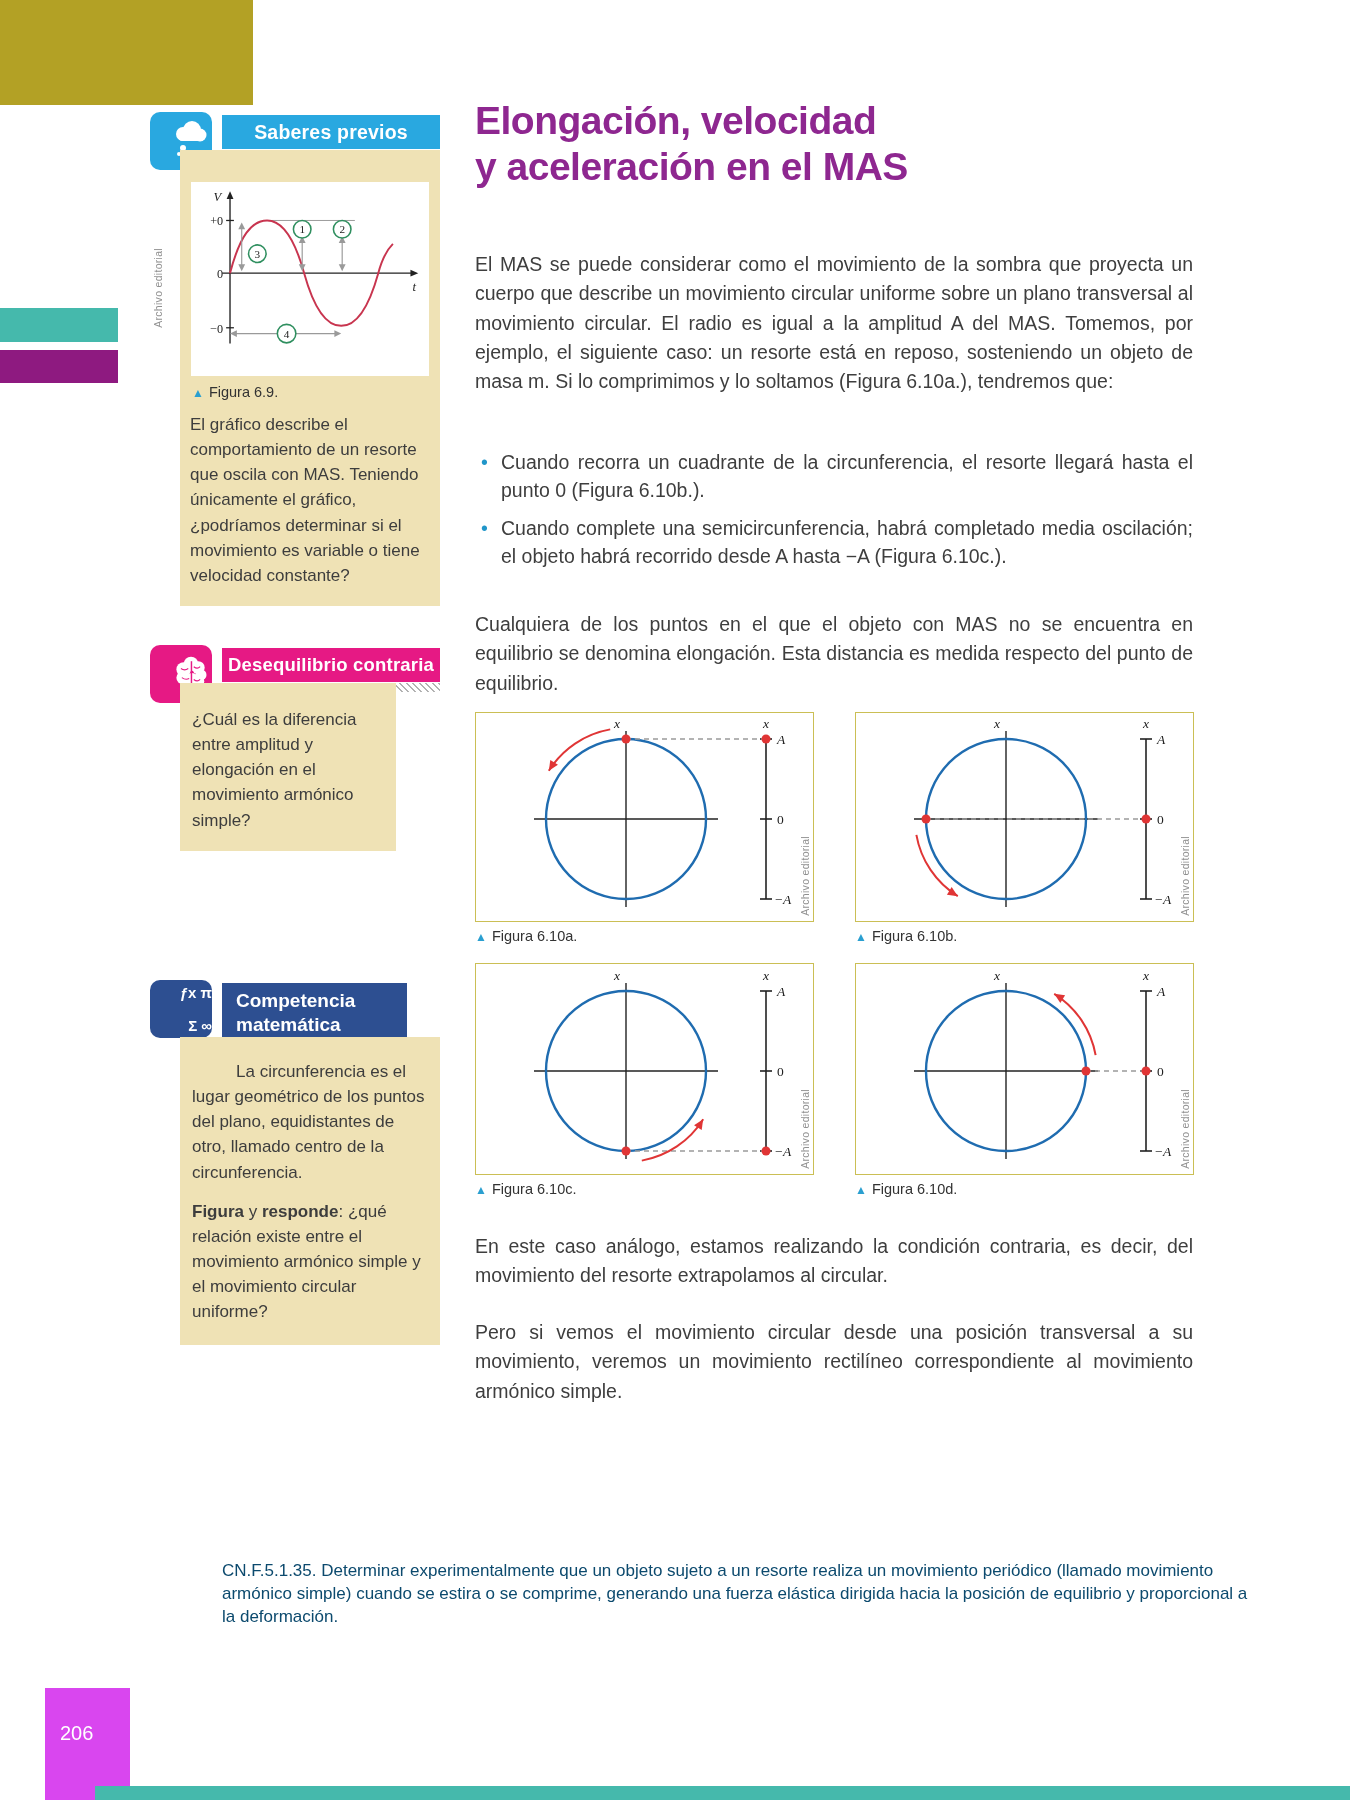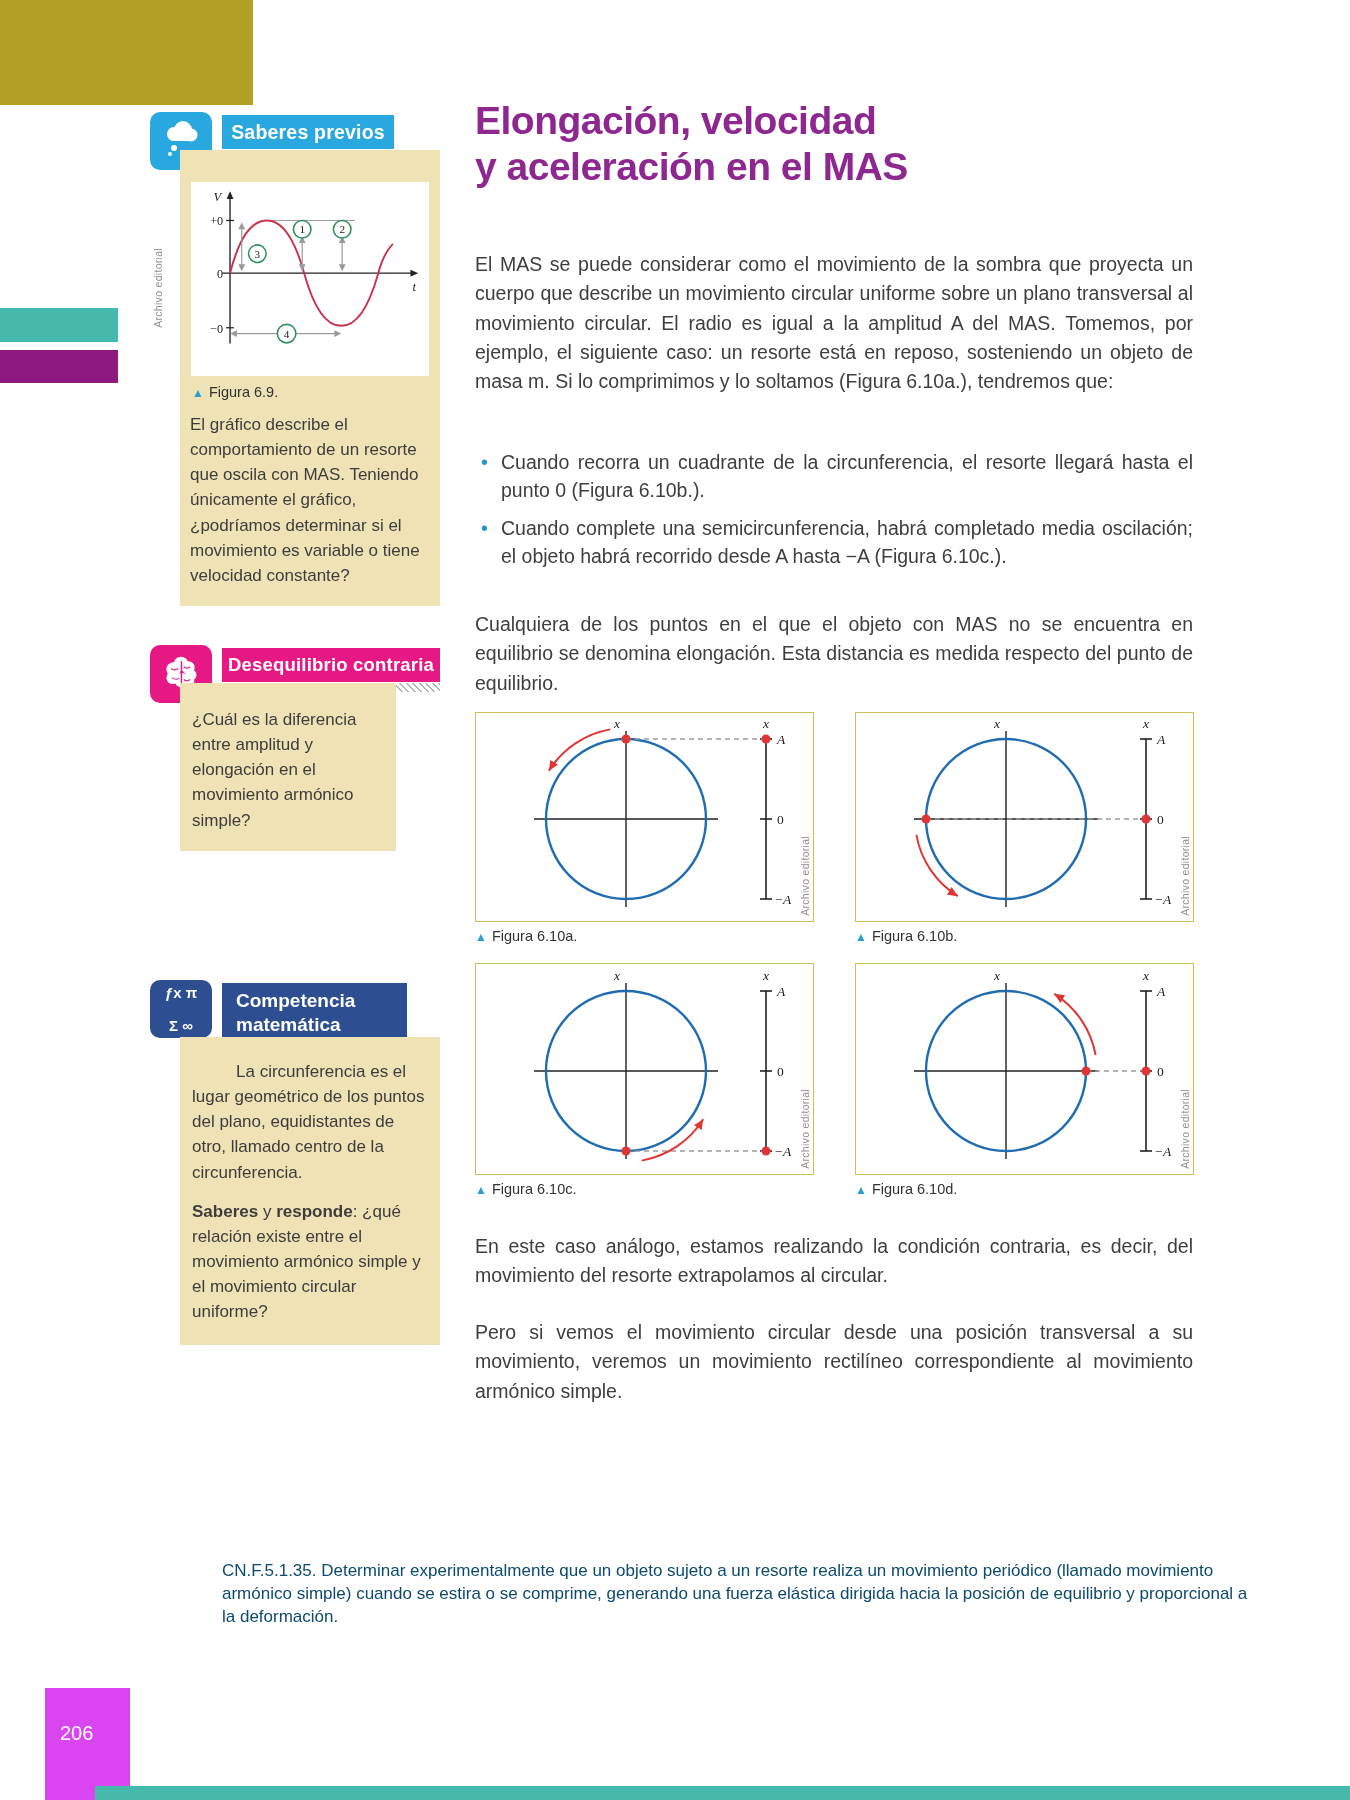--- a/index.html
+++ b/index.html
@@ -9,21 +9,21 @@
 
   
   .gold-top{left:0;top:0;width:253px;height:105px;background:#b3a125;}
   .teal-bar{left:0;top:308px;width:118px;height:34px;background:#45b9ac;}
   .purple-bar{left:0;top:350px;width:118px;height:33px;background:#8e1a80;}
   .gold-bottom{left:45px;top:1688px;width:85px;height:112px;background:#d946ef;color:#fff;font-size:20px;}
   .gold-bottom span{position:absolute;left:15px;top:34px;}
   .teal-bottom{left:95px;top:1786px;width:1255px;height:14px;background:#45b9ac;}
 
   
-  .icon-sq{width:62px;height:58px;border-radius:10px;display:flex;align-items:center;justify-content:center;flex-direction:column;gap:15px;}
+  .icon-sq{width:62px;height:58px;border-radius:10px;display:flex;align-items:flex-end;justify-content:center;flex-direction:column;gap:15px;}
   .hdr-bar{height:34px;color:#fff;font-weight:bold;display:flex;align-items:center;justify-content:center;font-size:19.5px;letter-spacing:.2px;}
   .hatch{height:9px;background:repeating-linear-gradient(45deg,#b2b2b2 0 1.6px,rgba(0,0,0,0) 1.6px 4.6px);}
   .tan{background:#efe2b5;}
   .side-text{font-size:17px;line-height:1.48;color:#3d3d3d;}
   .cap{font-size:14.5px;color:#333;}
   .cap .tri{color:#2a9fd0;font-size:12px;margin-right:5px;}
   .credit-v{writing-mode:vertical-rl;transform:rotate(180deg);font-size:10.5px;color:#909090;letter-spacing:.3px;}
 
   
   .title{left:475px;top:98px;width:520px;color:#8e2790;font-weight:bold;font-size:39px;line-height:1.18;letter-spacing:-.5px;}
@@ -59,21 +59,21 @@
   <div class="abs icon-sq" style="left:150px;top:112px;background:#29a8e0;">
     <svg width="44" height="44" viewBox="0 0 44 44">
       <circle cx="15" cy="15" r="7" fill="#fff"></circle>
         <circle cx="24" cy="11" r="9" fill="#fff"></circle>
       <circle cx="32" cy="16" r="6.5" fill="#fff"></circle>
         <rect x="10" y="13" width="27" height="9" rx="4.5" fill="#fff"></rect>
       <circle cx="15" cy="29" r="3" fill="#fff"></circle>
         <circle cx="11" cy="35" r="2" fill="#fff"></circle>
     </svg>
   </div>
-  <div class="abs hdr-bar" style="left:222px;top:115px;width:172px;background:#29a8e0;">
+  <div class="abs hdr-bar" style="left:222px;top:115px;width:218px;background:#29a8e0;">
     <span>Saberes previos</span>
   </div>
   <div class="abs hatch" style="left:232px;top:150px;width:208px;"></div>
 
   <div class="abs tan" style="left:180px;top:150px;width:260px;padding:32px 10px 18px 10px;box-sizing:border-box;">
     <div class="graphbox" style="width:238px;height:194px;">
       <svg viewBox="0 0 244 196" width="238" height="194">
 
         <line x1="40" y1="14" x2="40" y2="164" stroke="#222" stroke-width="1.4"></line>
         <polygon points="40,8 36.5,16 43.5,16" fill="#222"></polygon>
@@ -151,21 +151,21 @@
     <div class="math-ic">Σ ∞</div>
   </div>
   <div class="abs" style="left:222px;top:983px;width:185px;height:54px;background:#2d4f91;color:#fff;font-weight:bold;font-size:19px;line-height:1.25;padding:6px 0 0 14px;box-sizing:border-box;">
     <div>Competencia</div>
     <div>matemática</div>
   </div>
   <div class="abs hatch" style="left:232px;top:1037px;width:208px;"></div>
   <div class="abs tan" style="left:180px;top:1037px;width:260px;padding:22px 12px 20px 12px;box-sizing:border-box;">
     <div class="side-text" style="text-indent:44px;">La circunferencia es el lugar geométrico de los puntos del plano, equidistantes de otro, llamado centro de la circunferencia.</div>
     <div class="side-text" style="margin-top:14px;">
-      <b>Saberes</b><span> y </span><b>responde</b><span>: ¿qué relación existe entre el movimiento armónico simple y el movimiento circular uniforme?</span>
+      <b>Figura</b><span> y </span><b>responde</b><span>: ¿qué relación existe entre el movimiento armónico simple y el movimiento circular uniforme?</span>
     </div>
   </div>
 
   <div class="abs title">
     <div>Elongación, velocidad</div>
     <div>y aceleración en el MAS</div>
   </div>
 
   <p class="para" style="top:250px;margin:0;">El MAS se puede considerar como el movimiento de la sombra que proyecta un cuerpo que describe un movimiento circular uniforme sobre un plano transversal al movimiento circular. El radio es igual a la amplitud A del MAS. Tomemos, por ejemplo, el siguiente caso: un resorte está en reposo, sosteniendo un objeto de masa m. Si lo comprimimos y lo soltamos (Figura 6.10a.), tendremos que:</p>
 

